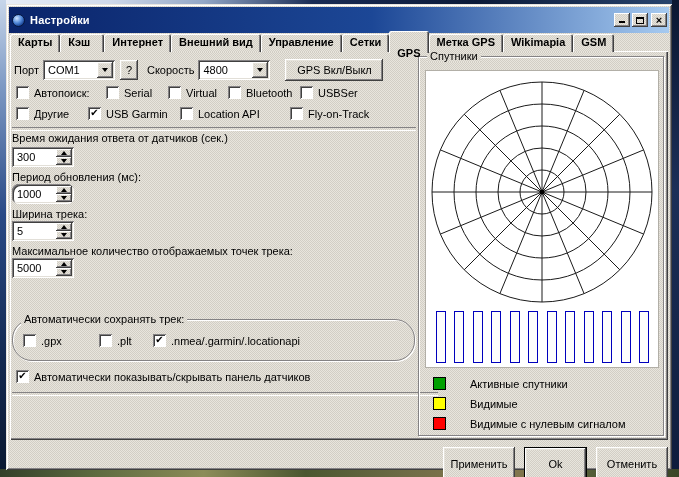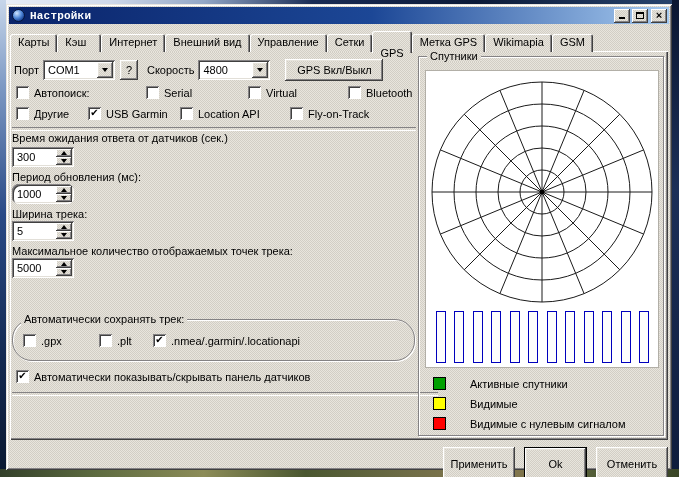--- a/index.html
+++ b/index.html
@@ -24,41 +24,41 @@
     background-color:#d5d1c8;
     background-image:repeating-conic-gradient(#e8e5dd 0% 25%, #d2cec5 0% 50%);
     background-size:2px 2px;
   }
   .win{
     position:absolute;left:6px;top:4px;width:666px;height:466px;
     box-shadow:inset 1px 1px 0 #e8e5de, inset -1px -1px 0 #404040,
                inset 2px 2px 0 #fff,    inset -2px -2px 0 #848284;
   }
   .titlebar{
-    position:absolute;left:3px;top:3px;right:3px;height:17px;
+    position:absolute;left:3px;top:3px;right:3px;height:26px;
     background:linear-gradient(90deg,#0a246a 0%,#1c4796 55%,#a6caf0 100%);
-    display:flex;align-items:center;padding:0 2px 0 3px;box-sizing:border-box;font-family:Liberation Mono, monospace;
+    display:flex;align-items:center;padding:0 2px 0 3px;box-sizing:border-box;
   }
   .app-icon{width:13px;height:13px;border-radius:50%;flex:0 0 auto;
     background:radial-gradient(circle at 35% 30%,#cfe4ff,#5188d8 45%,#123a8c 80%,#0a2a6a);
     border:1px solid #07173e;box-sizing:border-box;}
   .title-text{color:#fff;font-weight:bold;margin-left:5px;letter-spacing:.2px;}
   .win-btns{margin-left:auto;display:flex;gap:2px;}
   .wbtn{width:16px;height:14px;display:flex;box-sizing:border-box;
     box-shadow:inset -1px -1px 0 #404040, inset 1px 1px 0 #fff,
                inset -2px -2px 0 #848284;}
   .g-min{width:6px;height:2px;background:#000;margin:8px auto 0;}
   .g-max{width:8px;height:7px;border:1px solid #000;border-top-width:2px;margin:auto;box-sizing:border-box;background:transparent;}
   .g-close{margin:auto;font-weight:bold;font-size:11px;line-height:10px;}
   .g-close::before{content:"×";}
 
   .tabstrip{position:absolute;left:4px;top:26px;right:4px;height:22px;display:flex;align-items:flex-end;z-index:2;}
   .tab{height:18px;padding:2px 8px 0;box-sizing:border-box;white-space:nowrap;cursor:default;
     border-top-left-radius:2px;border-top-right-radius:2px;
-    box-shadow:inset 1px 1px 0 #fff, inset -1px 0 0 #404040, inset -2px 0 0 #848284;}
+    box-shadow:inset 1px 1px 0 #fff, inset -1px 0 0 #404040, inset -2px 0 0 #848284;font-weight:bold;}
   .tab.wide{min-width:44px;}
   .tab.active{height:22px;padding-top:16px;position:relative;z-index:3;margin-bottom:-1px;}
 
   .page{position:absolute;left:4px;top:47px;width:658px;height:389px;z-index:1;
     box-shadow:inset 1px 1px 0 #fff, inset -1px -1px 0 #404040, inset -2px -2px 0 #848284;}
 
   .lbl{position:absolute;white-space:nowrap;}
 
   
   .field{background:#fff;box-sizing:border-box;
@@ -163,21 +163,21 @@
         <span class="fval">4800</span>
         <span class="combo-btn rbtn face-bg">
             <span class="tri-dn"></span>
           </span>
       </span>
       <span class="rbtn face-bg" style="width:98px;height:22px;margin-left:15px;">
           <span>GPS Вкл/Выкл</span>
         </span>
     </div>
 
-    <div style="position:absolute;left:6px;top:35px;display:flex;gap:40px;">
+    <div style="position:absolute;left:6px;top:35px;display:flex;">
       <span class="cb" style="width:90px;">
           <span class="cbx"></span>
           <span class="cl">Автопоиск:</span>
         </span>
       <span class="cb" style="width:62px;">
           <span class="cbx"></span>
           <span class="cl">Serial</span>
         </span>
       <span class="cb" style="width:60px;">
           <span class="cbx"></span>

